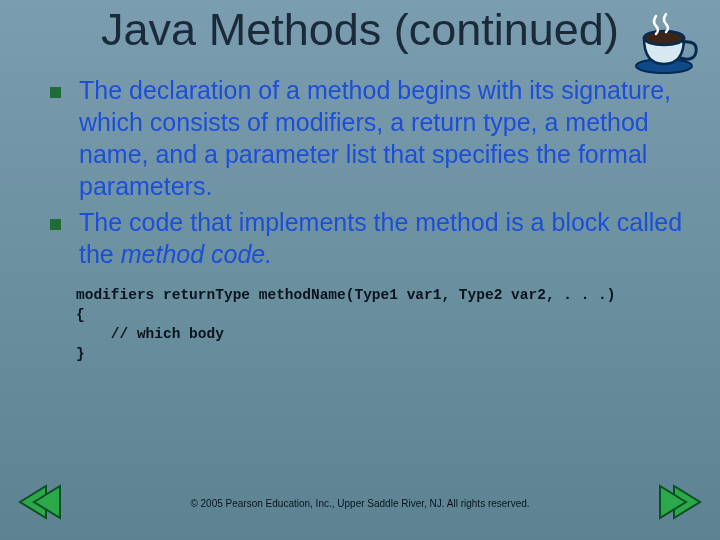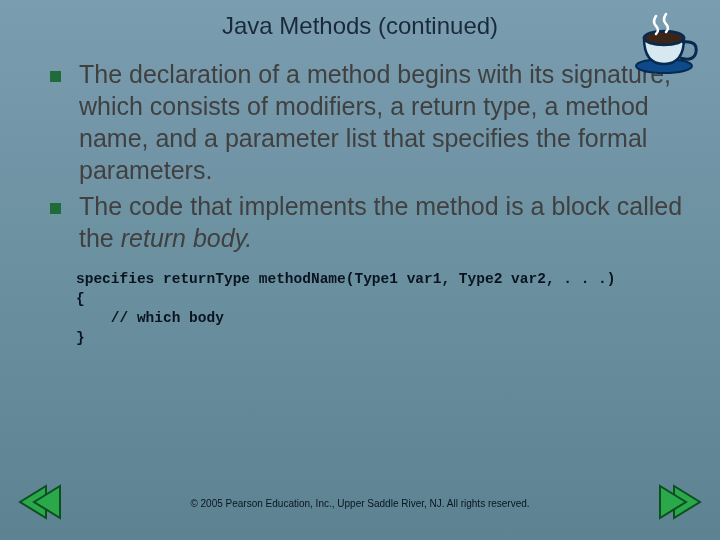--- a/index.html
+++ b/index.html
@@ -6,23 +6,23 @@
   body {
     width: 720px;
     height: 540px;
     background: linear-gradient(180deg, #7a9db0 0%, #6b909f 50%, #5d8292 100%);
     font-family: Verdana, Geneva, sans-serif;
     position: relative;
     overflow: hidden;
   }
   .title {
     text-align: center;
-    font-size: 24px;
+    font-size: 45px;
     color: #1a2a3a;
-    padding-top: 12px;
+    padding-top: 4px;
     font-weight: normal;
   }
   .content {
     padding: 18px 30px 0 50px;
   }
   .bullet-item {
     display: flex;
     align-items: flex-start;
     margin-bottom: 4px;
   }
@@ -30,21 +30,21 @@
     width: 11px;
     height: 11px;
     background: #1f6b3a;
     margin-top: 13px;
     margin-right: 18px;
     flex-shrink: 0;
   }
   .bullet-text {
     font-size: 25px;
     line-height: 1.28;
-    color: #404040;
+    color: #1d4ed8;
   }
   .italic { font-style: italic; }
   .code-block {
     font-family: "Courier New", monospace;
     font-size: 14.5px;
     font-weight: bold;
     color: #0a1420;
     padding: 12px 0 0 26px;
     line-height: 1.35;
     white-space: pre;
@@ -89,24 +89,24 @@
 
 <h1 class="title">Java Methods (continued)</h1>
 
 <div class="content">
   <div class="bullet-item">
     <div class="bullet"></div>
     <div class="bullet-text">The declaration of a method begins with its signature, which consists of modifiers, a return type, a method name, and a parameter list that specifies the formal parameters.</div>
   </div>
   <div class="bullet-item">
     <div class="bullet"></div>
-    <div class="bullet-text"><span>The code that implements the method is a block called the </span><span class="italic">return body.</span></div>
+    <div class="bullet-text"><span>The code that implements the method is a block called the </span><span class="italic">method code.</span></div>
   </div>
 
-  <div class="code-block"><span>specifies returnType methodName(Type1 var1, Type2 var2, . . .)</span>
+  <div class="code-block"><span>modifiers returnType methodName(Type1 var1, Type2 var2, . . .)</span>
 <span>{</span>
 <span>    // which body</span>
 <span>}</span></div>
 </div>
 
 <div class="footer">© 2005 Pearson Education, Inc., Upper Saddle River, NJ.  All rights reserved.</div>
 
 <div class="nav-left">
   <svg width="44" height="40" viewBox="0 0 44 40">
     <polygon points="2,20 28,4 28,36" fill="#2aa84a" stroke="#0a5020" stroke-width="2"></polygon>

